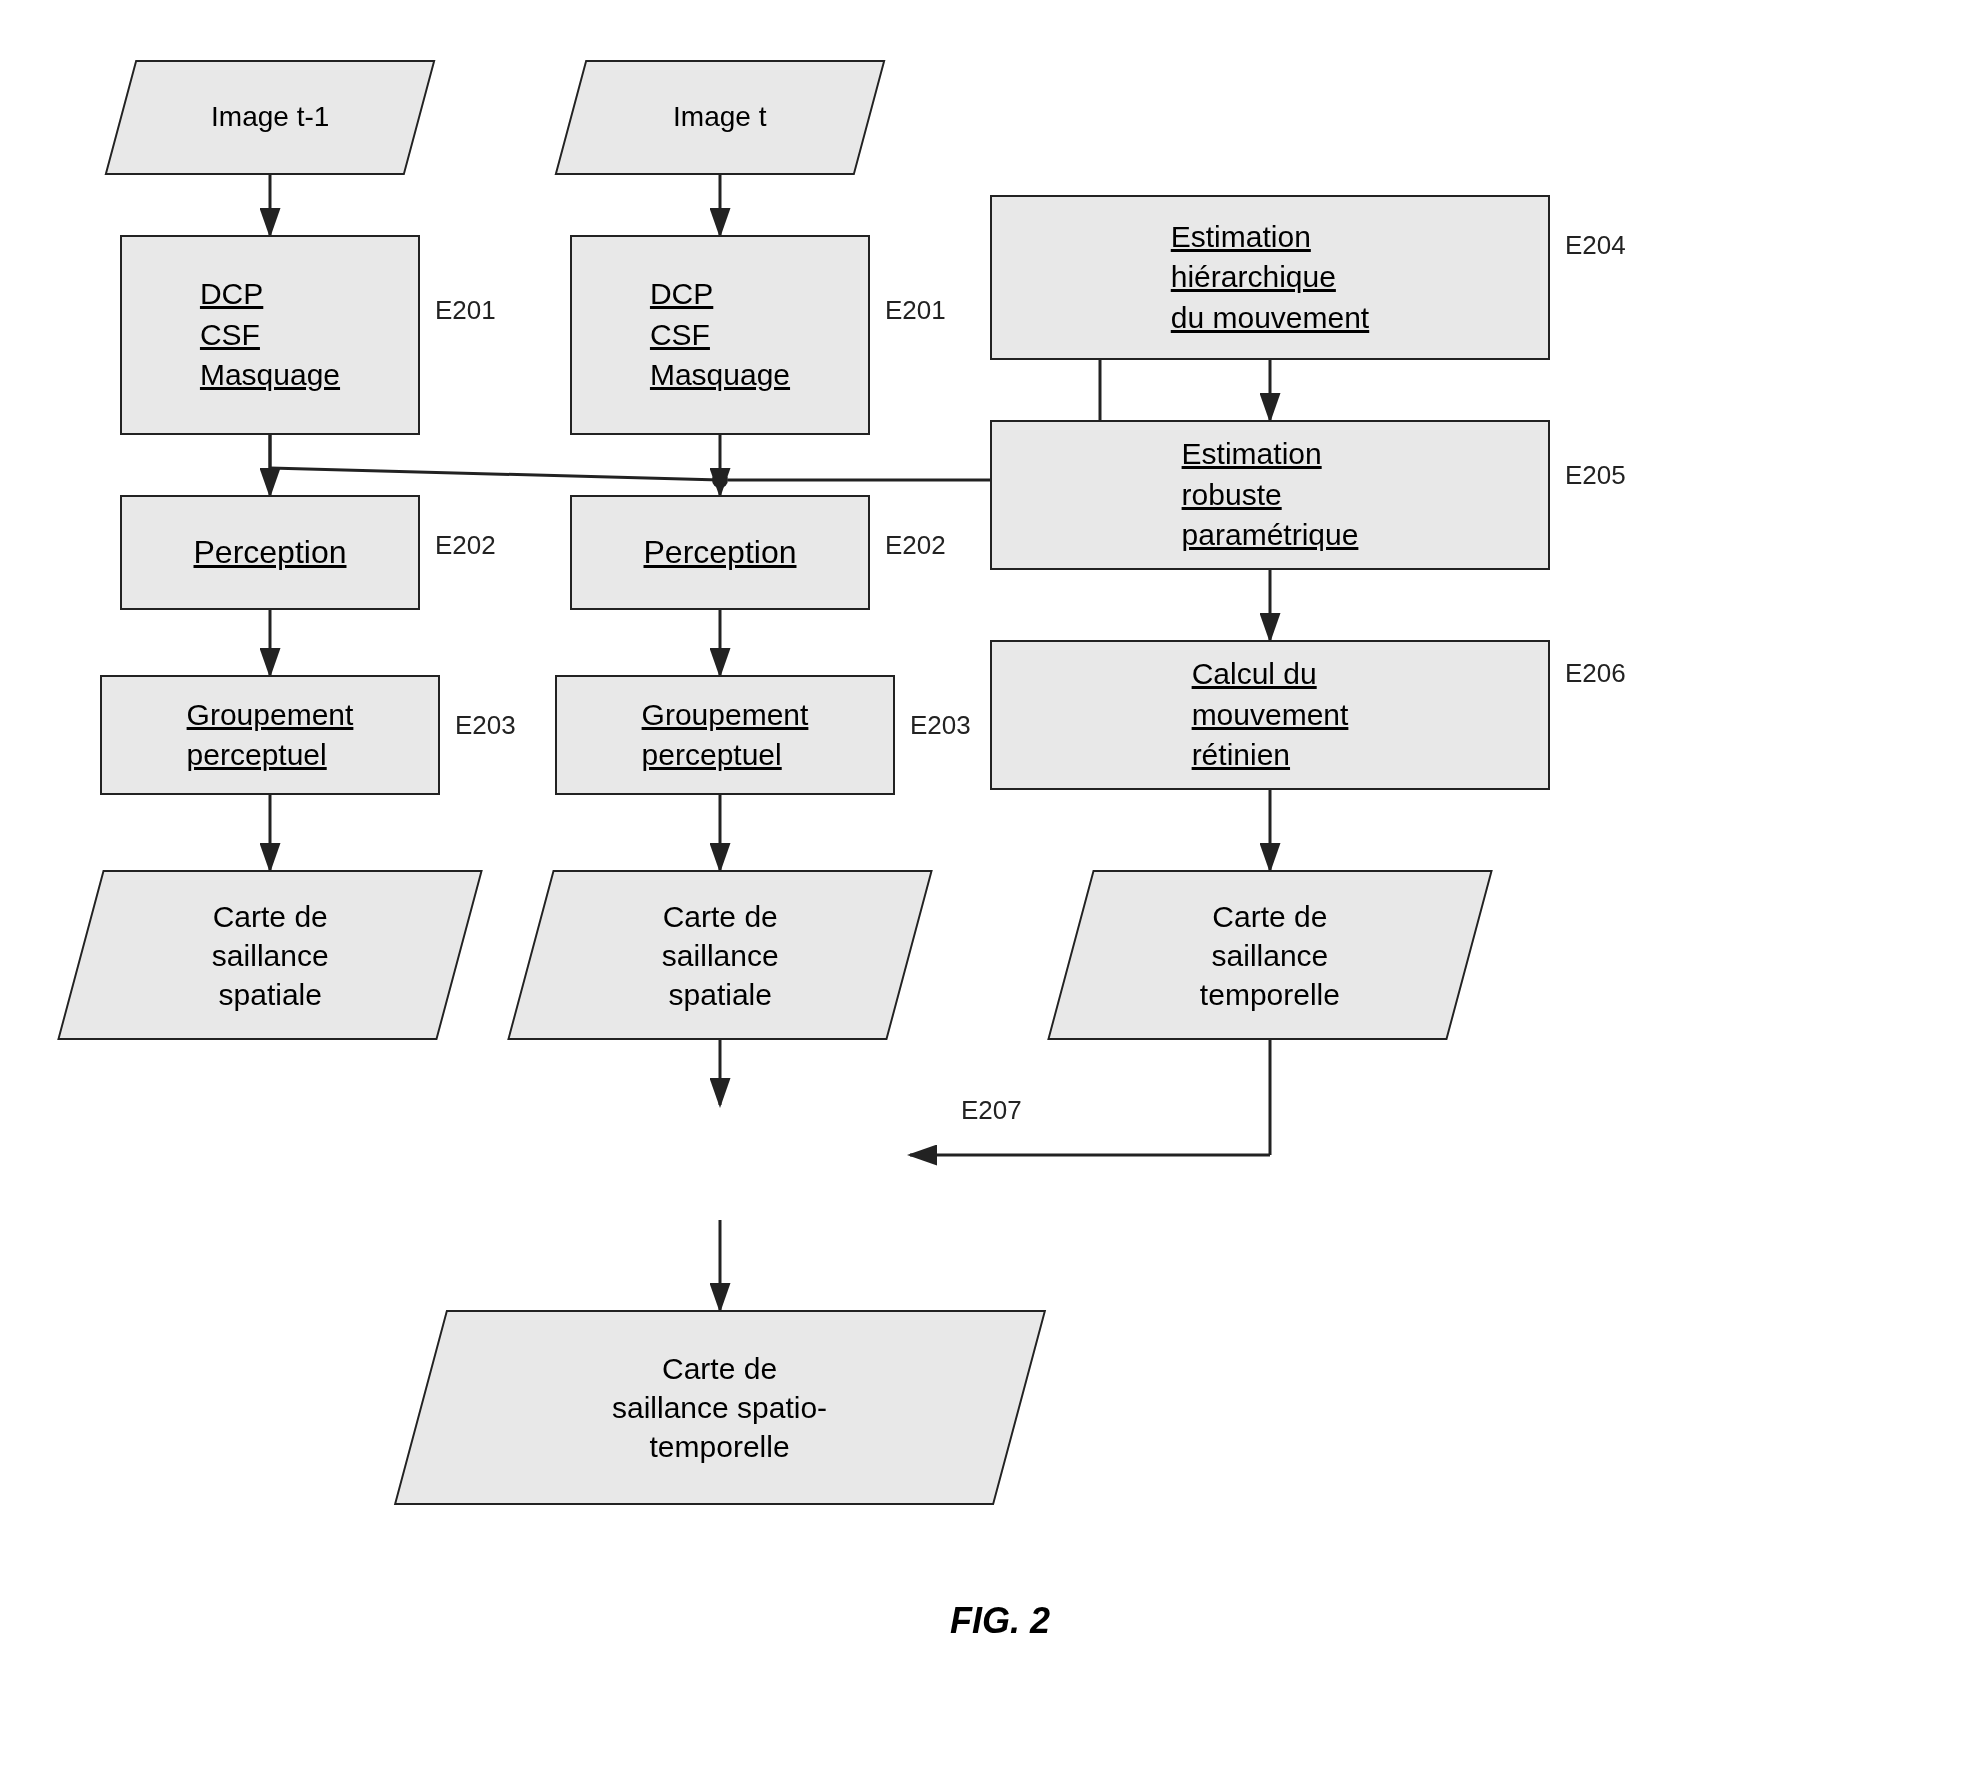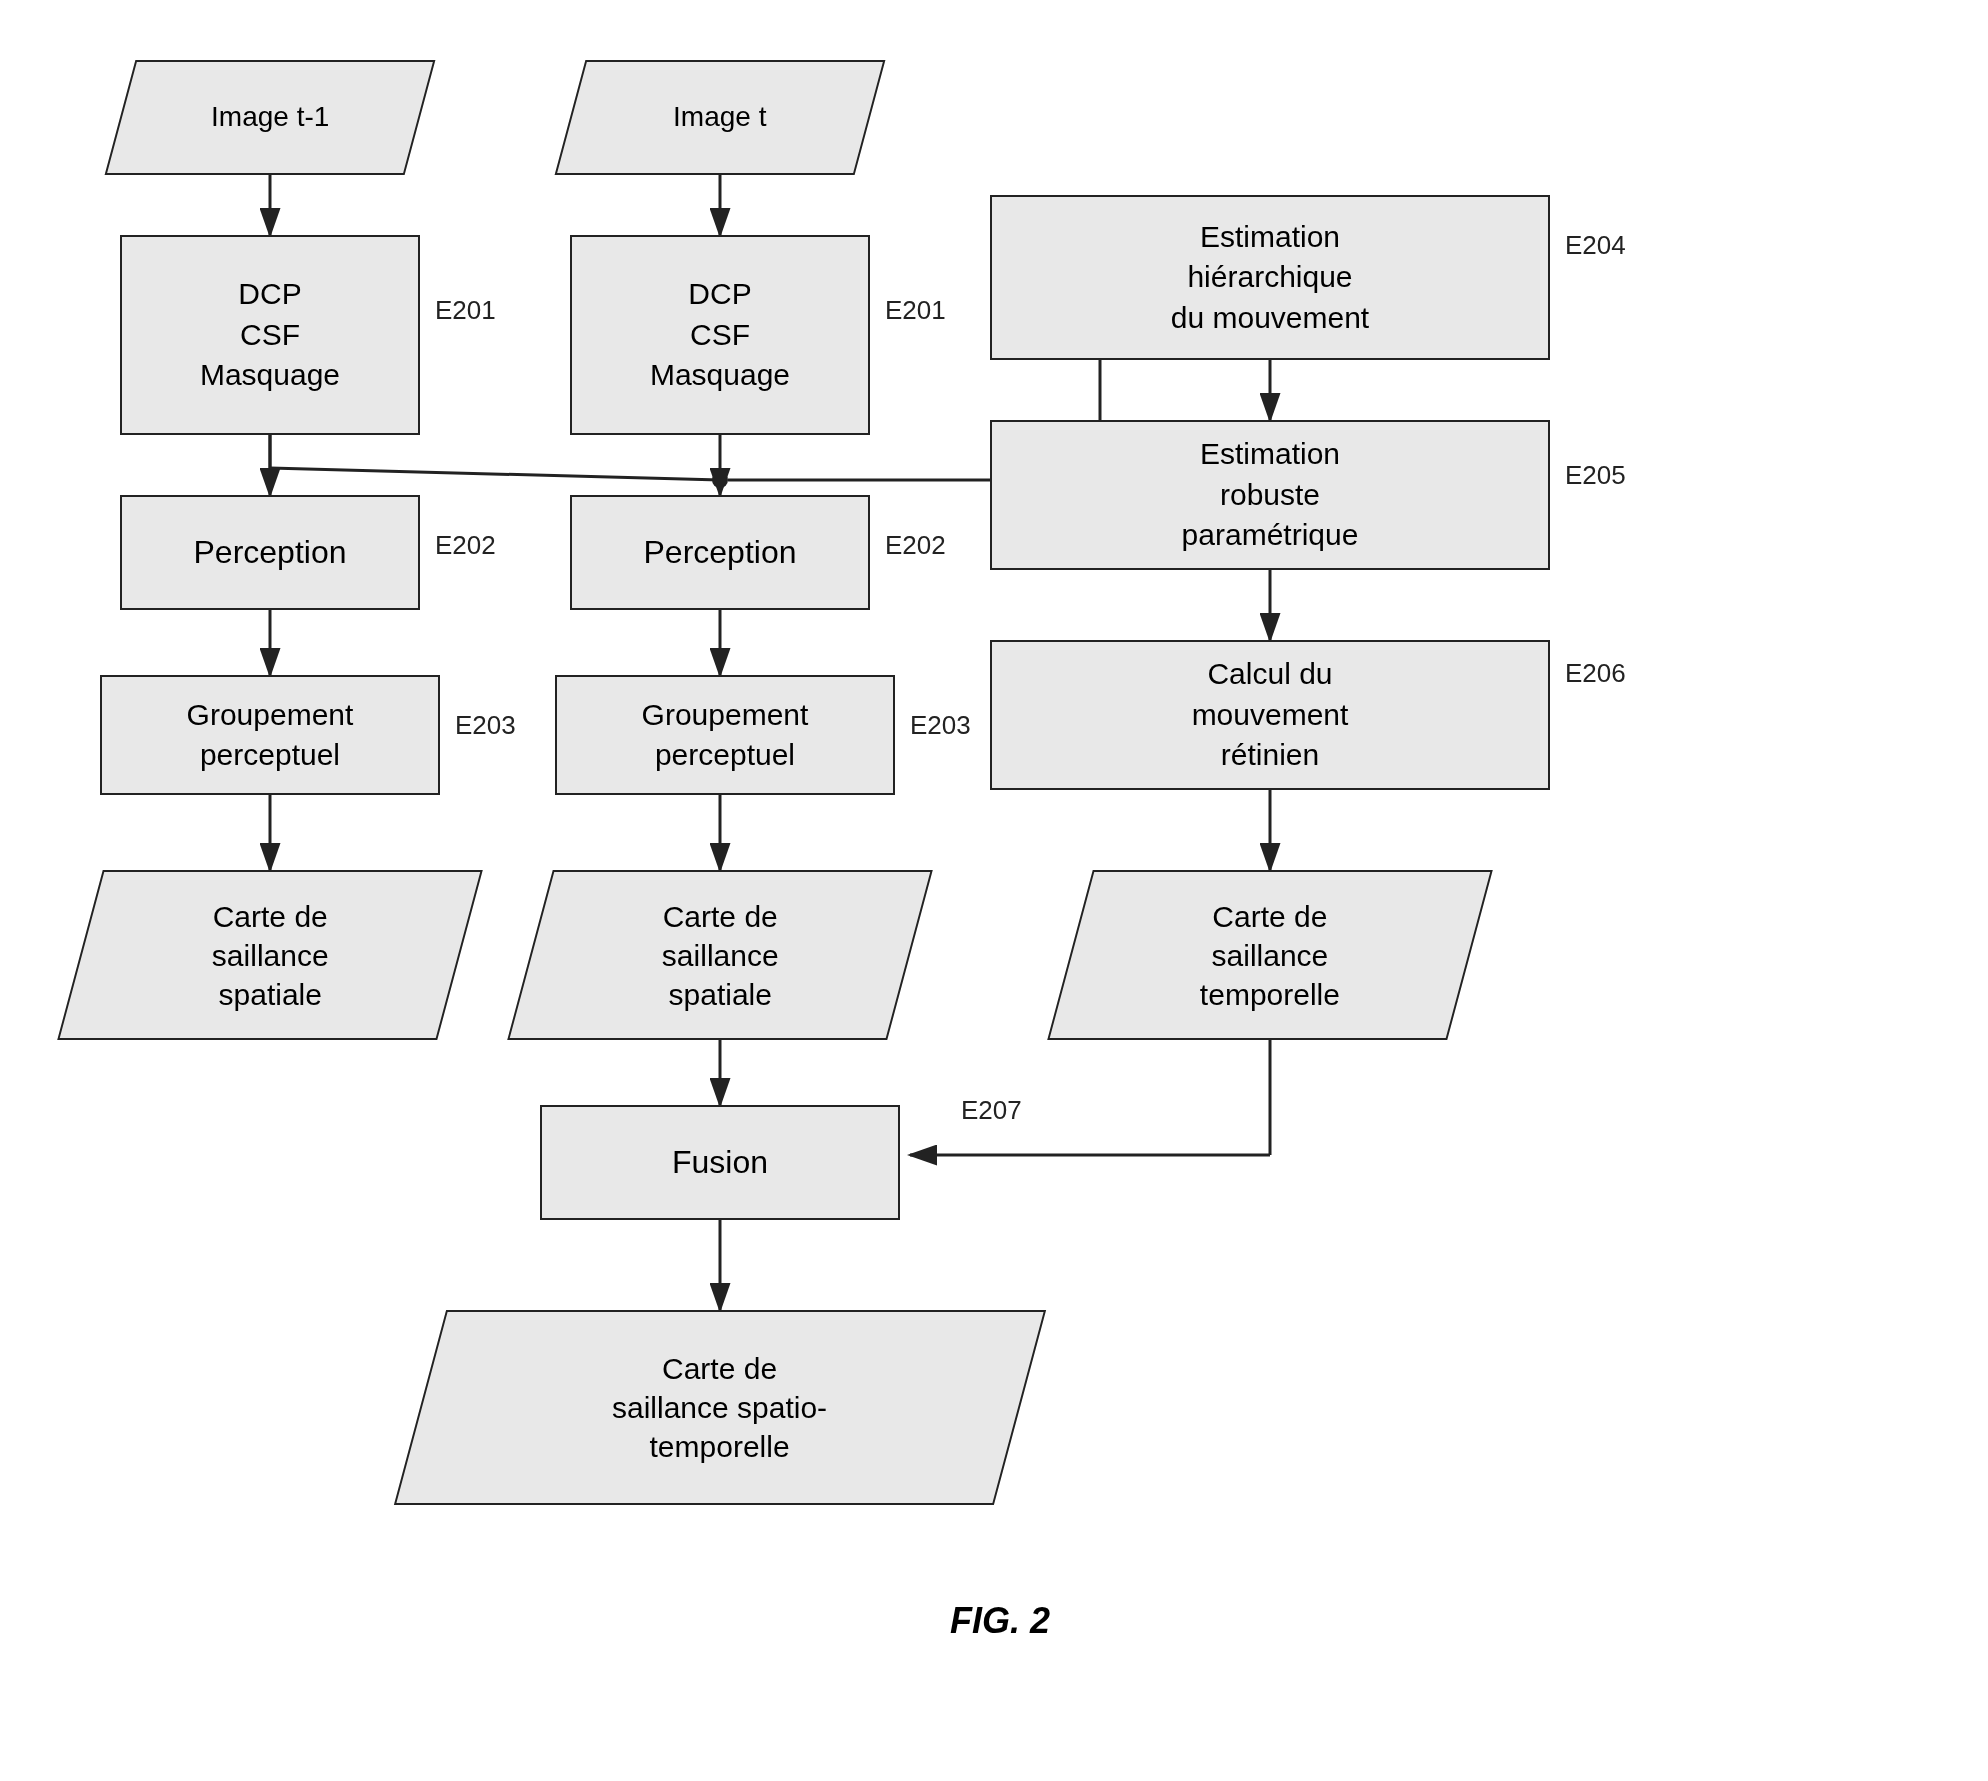--- a/index.html
+++ b/index.html
@@ -36,23 +36,24 @@
       padding: 5px;
     }
     
     .rect {
       position: absolute;
       background: #e8e8e8;
       border: 2px solid #222;
       display: flex;
       align-items: center;
       justify-content: center;
-      text-align: center;
+      text-align: left;
       font-size: 28px;
       line-height: 1.35;
+      text-decoration: underline;
     }
     
     .step-label {
       position: absolute;
       font-size: 26px;
       font-weight: normal;
       color: #222;
     }
     
     .fig-caption {
@@ -228,23 +229,20 @@
 saillance
 spatiale</span>
   </div>
 
   <div class="para" style="left:1070px; top:870px; width:400px; height:170px; font-size:30px;">
     <span class="inner" style="white-space:pre-line;">Carte de
 saillance
 temporelle</span>
   </div>
 
-  <div class="rect" style="left:540px; top:1105px; width:360px; height:115px; font-size:32px;">
-    <span>Fusion</span>
-  </div>
 
   <div class="step-label" style="left:961px; top:1095px;">
     <span>E207</span>
   </div>
 
   <div class="para" style="left:420px; top:1310px; width:600px; height:195px; font-size:30px;">
     <span class="inner" style="white-space:pre-line;">Carte de
 saillance spatio-
 temporelle</span>
   </div>

